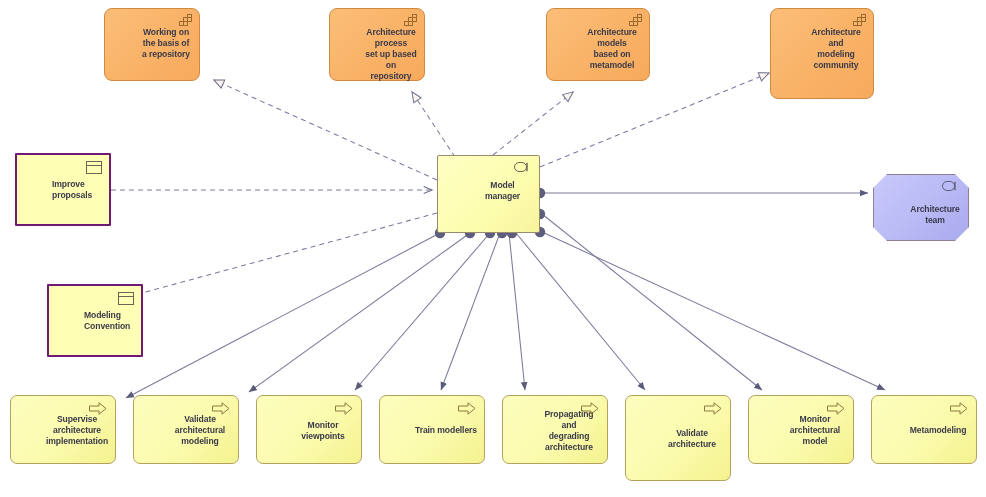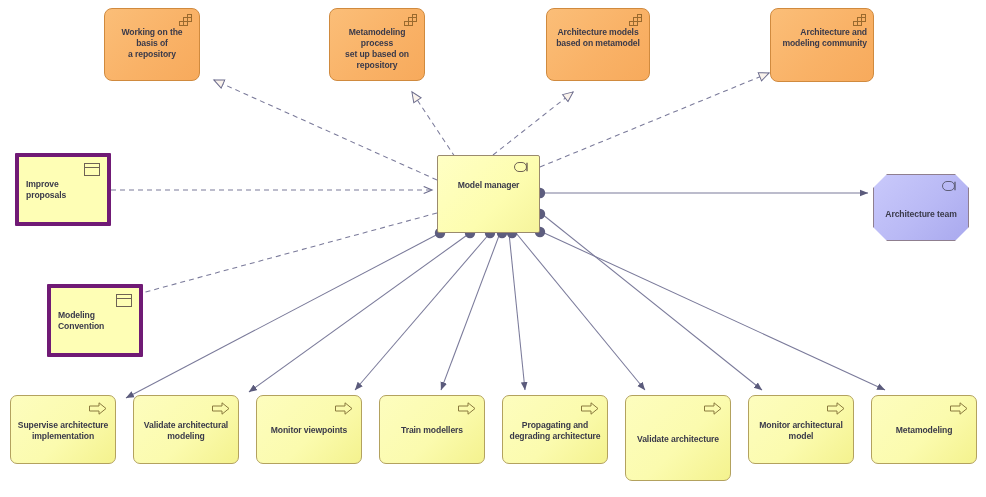--- a/index.html
+++ b/index.html
@@ -1,37 +1,37 @@
 <!DOCTYPE html>
 <html><head>
 <meta charset="utf-8">
 <style>
   html,body{margin:0;padding:0;background:#ffffff;}
   body{width:986px;height:497px;font-family:"Liberation Sans",sans-serif;overflow:hidden;}
   #stage{position:relative;width:986px;height:497px;background:#ffffff;}
   svg.links{position:absolute;left:0;top:0;width:986px;height:497px;pointer-events:none;}
 
-  .node{position:absolute;box-sizing:border-box;display:flex;align-items:center;justify-content:center;text-align:center;}
+  .node{position:absolute;box-sizing:border-box;display:flex;align-items:center;justify-content:center;text-align:center;padding-left:28px;}
   .node .lbl{
     display:block;width:100%;padding:0 6px;box-sizing:border-box;
     font-size:8.6px;line-height:11px;font-weight:bold;color:#3a3a4a;
     white-space:pre-line;letter-spacing:-0.1px;
   }
 
   
   .goal{
     border:1px solid #D08A3E;border-radius:8px;
     background:linear-gradient(135deg,#FBBE78 0%,#F9B267 55%,#F7AA5C 100%);
     align-items:flex-start;
   }
   .goal .lbl{padding-top:18px;}
 
   
   .deliv{
-    border:4px solid #701a75;background:#FEFEB5;border-radius:1px;
+    border:2px solid #701a75;background:#FEFEB5;border-radius:1px;
   }
   .deliv .lbl{text-align:left;padding-left:7px;}
 
   
   .func{
     border:1px solid #9A8A6E;border-radius:2px;
     background:linear-gradient(135deg,#FFFFC4 0%,#FDFDAF 60%,#F6F49C 100%);
     align-items:flex-start;
   }
   .func .lbl{padding-top:24px;}
@@ -129,42 +129,42 @@
       <svg width="14" height="12" viewBox="0 0 14 12">
         <g fill="none" stroke="#9A6A2E" stroke-width="1">
           <rect x="0.5" y="7.5" width="4" height="4"></rect>
           <rect x="4.5" y="7.5" width="4" height="4"></rect>
           <rect x="4.5" y="3.5" width="4" height="4"></rect>
           <rect x="8.5" y="3.5" width="4" height="4"></rect>
           <rect x="8.5" y="0.5" width="4" height="3"></rect>
         </g>
       </svg>
     </span>
-    <span class="lbl">Metamodeling process
+    <span class="lbl">Architecture process
 set up based on
 repository</span>
   </div>
 
   <div class="node goal" style="left:546px;top:8px;width:104px;height:73px;">
     <span class="ico">
       <svg width="14" height="12" viewBox="0 0 14 12">
         <g fill="none" stroke="#9A6A2E" stroke-width="1">
           <rect x="0.5" y="7.5" width="4" height="4"></rect>
           <rect x="4.5" y="7.5" width="4" height="4"></rect>
           <rect x="4.5" y="3.5" width="4" height="4"></rect>
           <rect x="8.5" y="3.5" width="4" height="4"></rect>
           <rect x="8.5" y="0.5" width="4" height="3"></rect>
         </g>
       </svg>
     </span>
     <span class="lbl">Architecture models
 based on metamodel</span>
   </div>
 
-  <div class="node goal" style="left:770px;top:8px;width:104px;height:74px;text-align:right;">
+  <div class="node goal" style="left:770px;top:8px;width:104px;height:91px;">
     <span class="ico">
       <svg width="14" height="12" viewBox="0 0 14 12">
         <g fill="none" stroke="#9A6A2E" stroke-width="1">
           <rect x="0.5" y="7.5" width="4" height="4"></rect>
           <rect x="4.5" y="7.5" width="4" height="4"></rect>
           <rect x="4.5" y="3.5" width="4" height="4"></rect>
           <rect x="8.5" y="3.5" width="4" height="4"></rect>
           <rect x="8.5" y="0.5" width="4" height="3"></rect>
         </g>
       </svg>

